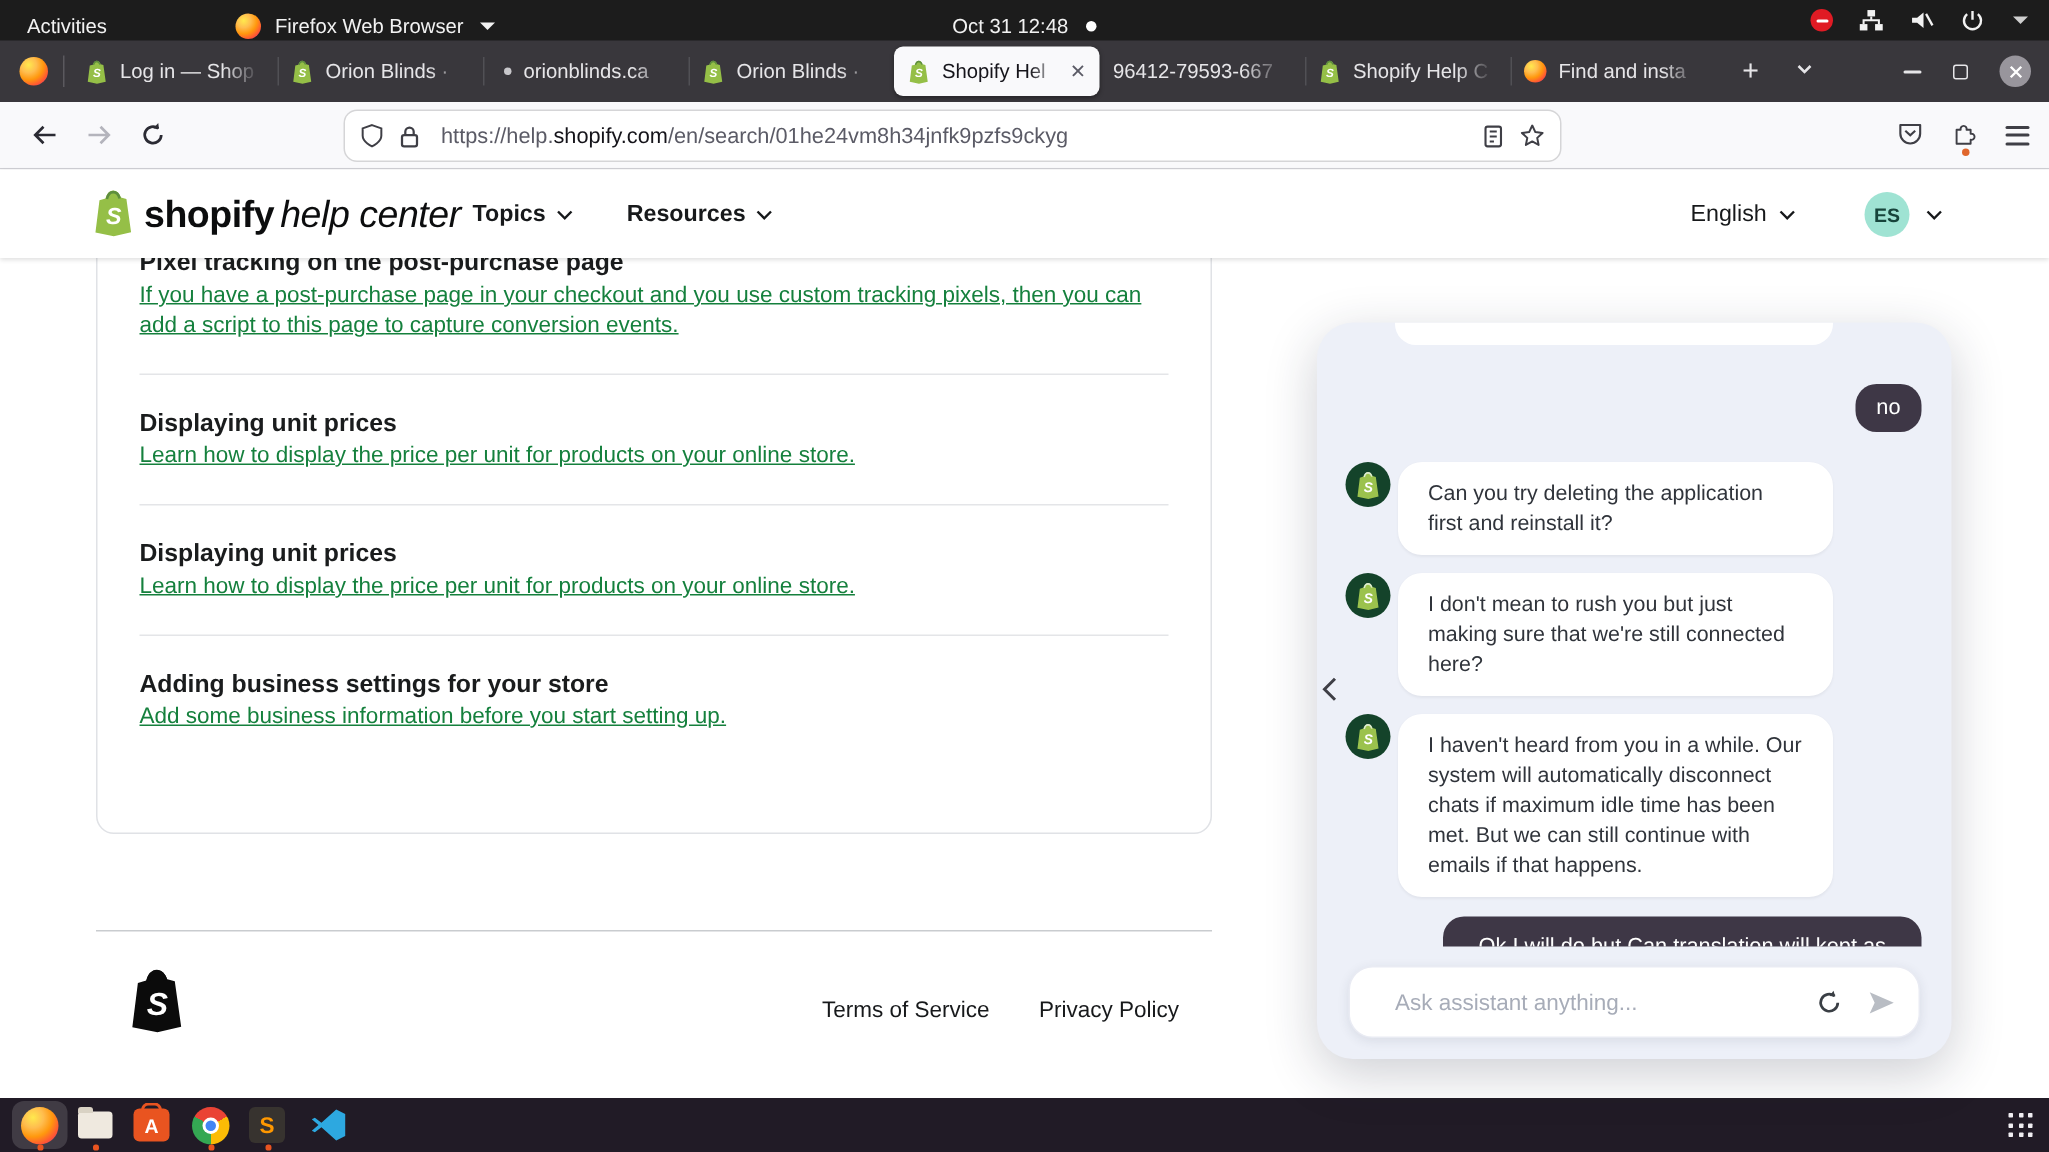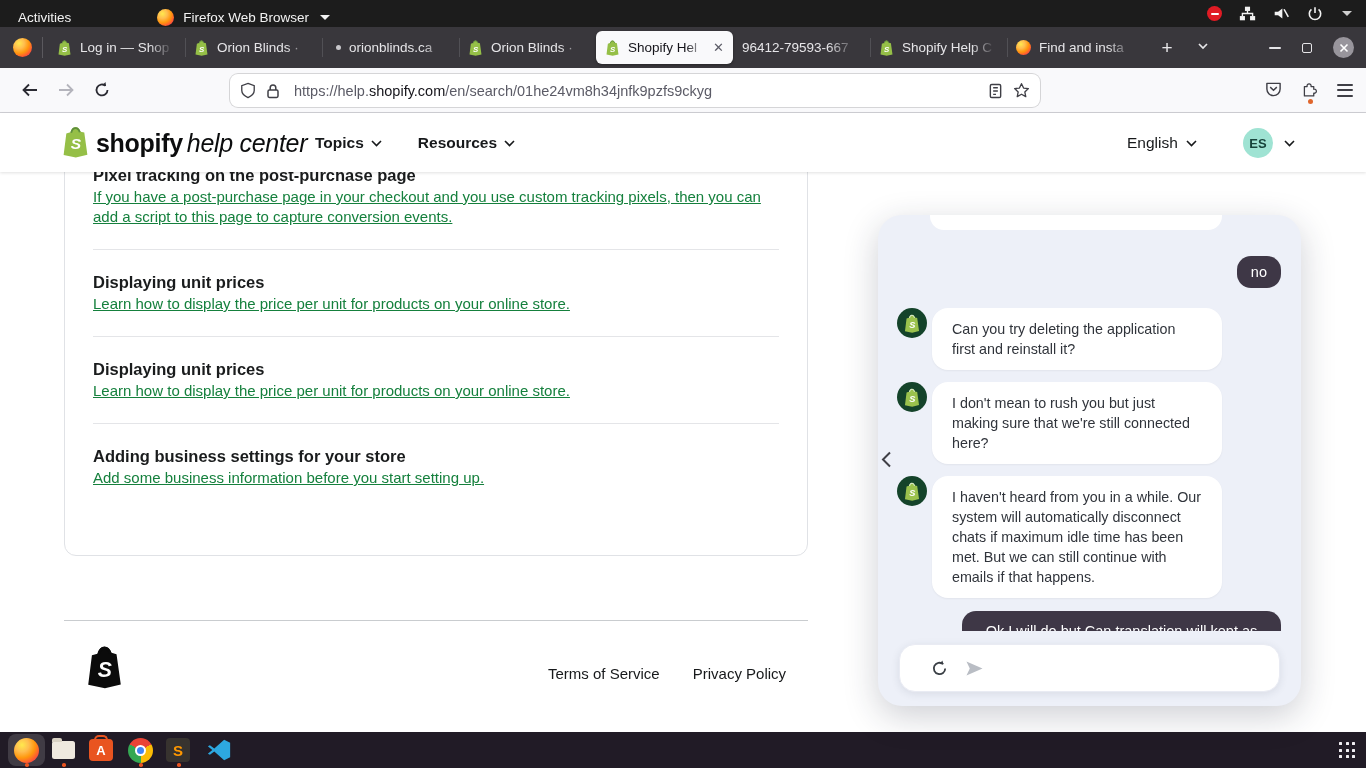--- a/index.html
+++ b/index.html
@@ -156,20 +156,24 @@
 </svg>
 
 <div class="screen">
 
   <div class="topbar">
     <div class="activities">Activities</div>
     <div class="appmenu">
       <span class="ff-mini icon"></span>
       <span>Firefox Web Browser</span>
       <span class="tri-down"></span>
+    </div>
+    <div class="clock">
+      <span>Oct 31 12:48</span>
+      <span class="notif-dot"></span>
     </div>
     <div class="sys-tray">
       <span class="dnd icon"></span>
       <span class="icon">
         <svg width="17" height="17" viewBox="0 0 20 20">
             <rect x="7" y="2" width="6" height="5" fill="#f2f2f2"></rect>
             <rect x="1" y="13" width="6" height="5" fill="#f2f2f2"></rect>
             <rect x="13" y="13" width="6" height="5" fill="#f2f2f2"></rect>
             <path d="M10 7 V10 M4 13 V10 H16 V13" stroke="#f2f2f2" stroke-width="1.6" fill="none"></path>
           </svg>
@@ -423,20 +427,21 @@
               <svg width="16" height="19">
                 <use href="#bag"></use>
               </svg>
             </span>
           <div class="msg-bubble">I haven't heard from you in a while. Our system will automatically disconnect chats if maximum idle time has been met. But we can still continue with emails if that happens.</div>
         </div>
         <div class="msg-pending">
           <span>Ok I will do but Can translation will kept as</span>
         </div>
         <div class="chat-input">
+          <input type="text" placeholder="Ask assistant anything..." style="">
           <span class="icon">
             <svg width="19" height="19" viewBox="0 0 20 20">
                 <path d="M16 10 a6 6 0 1 1 -2.2 -4.7" stroke="#3a3f45" stroke-width="1.9" fill="none"></path>
                 <path d="M13 1.6 L14.2 5.6 L10.2 5.2 Z" fill="#3a3f45"></path>
               </svg>
           </span>
           <span class="icon">
             <svg width="19" height="17" viewBox="0 0 20 18">
                 <path d="M1.5 1.5 L18.5 9 L1.5 16.5 L5 9 Z" fill="#b9bdc4"></path>
               </svg>

